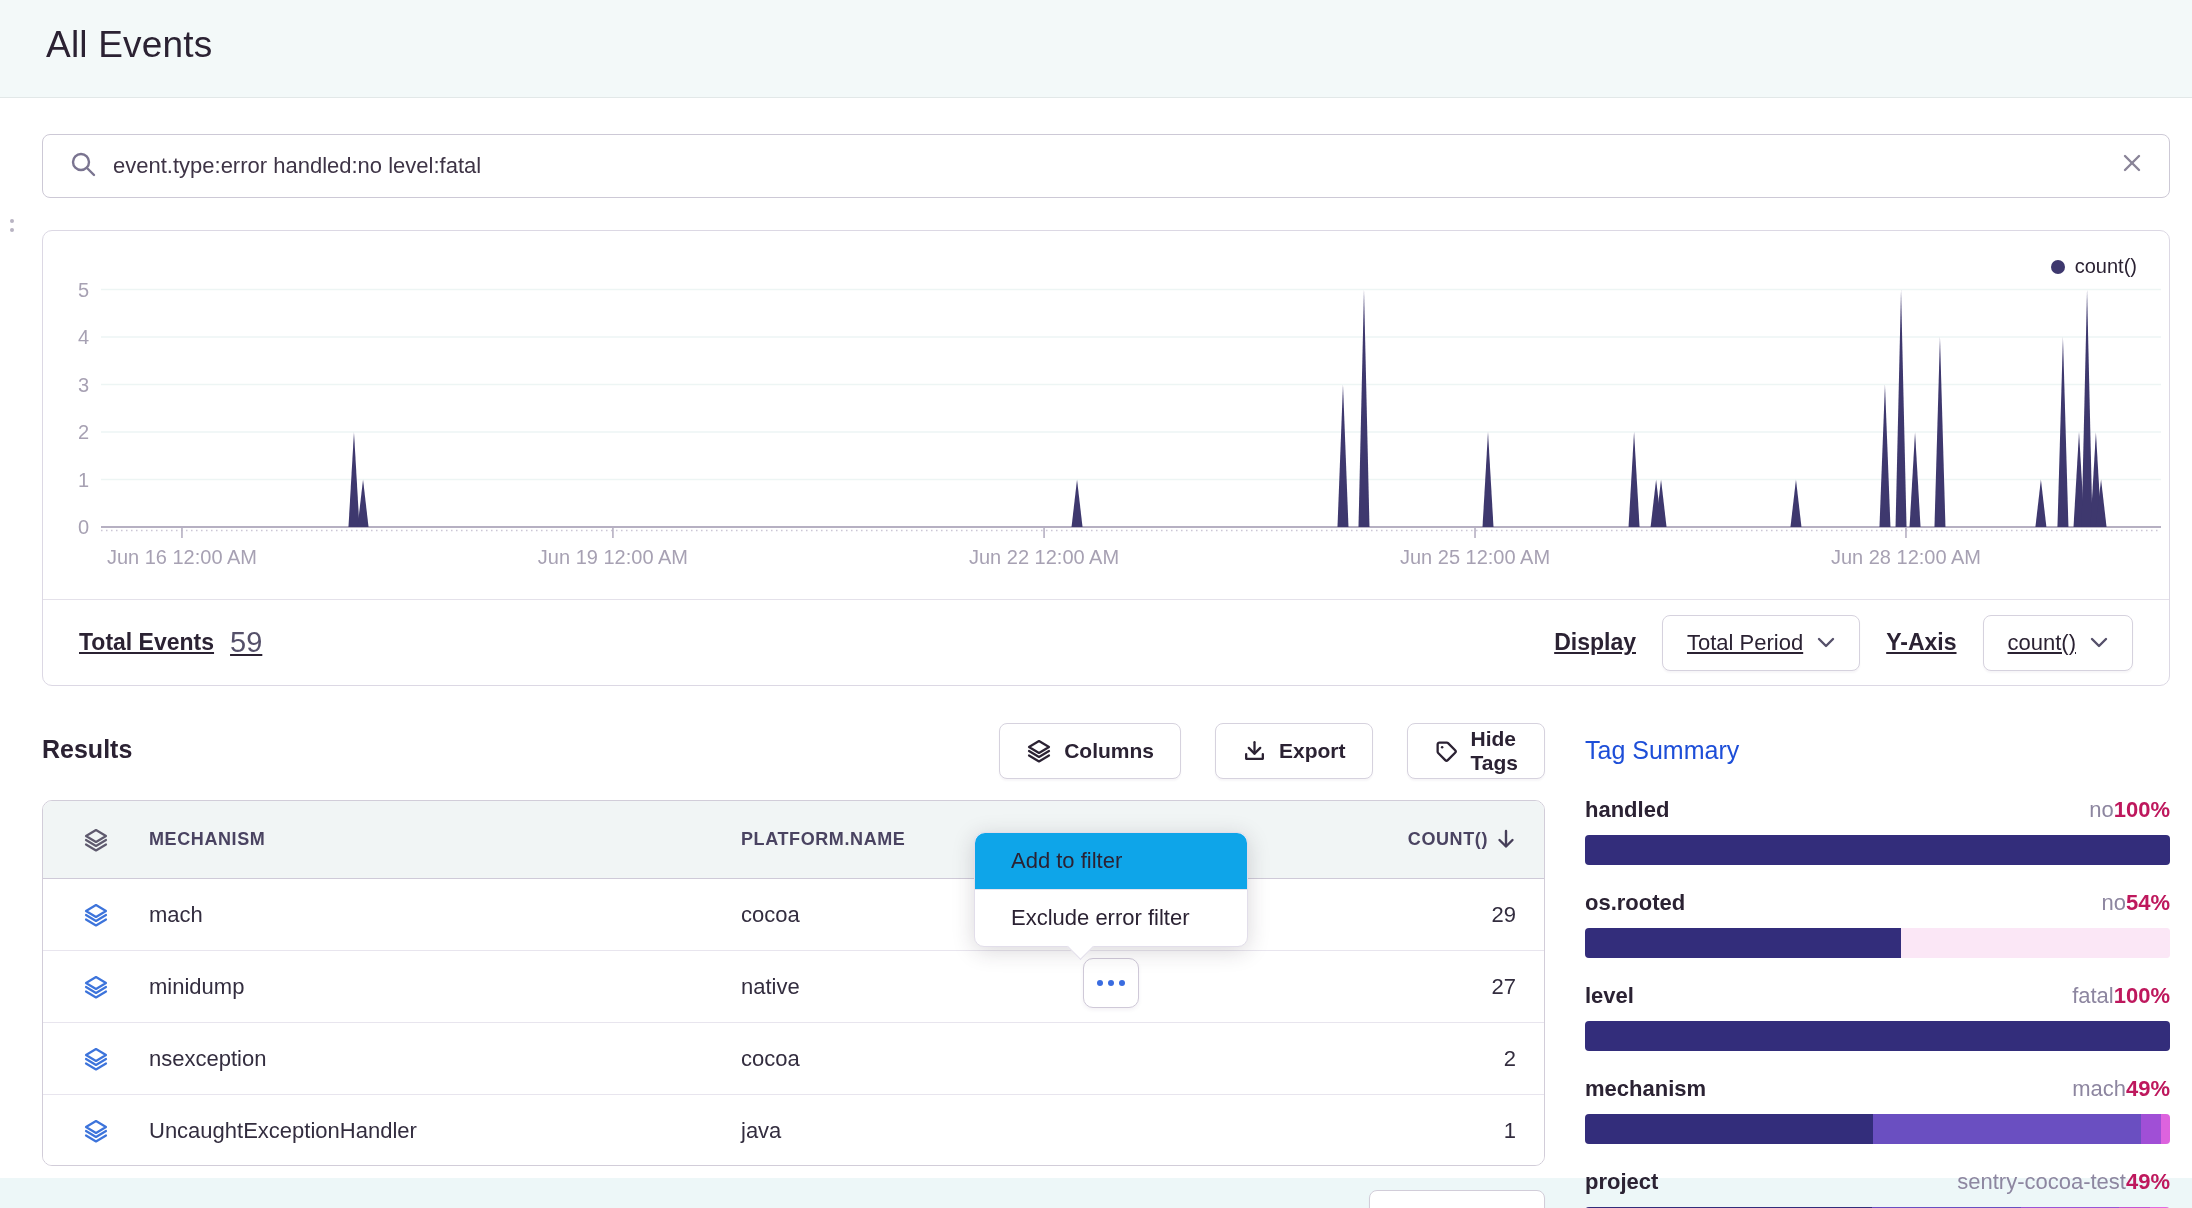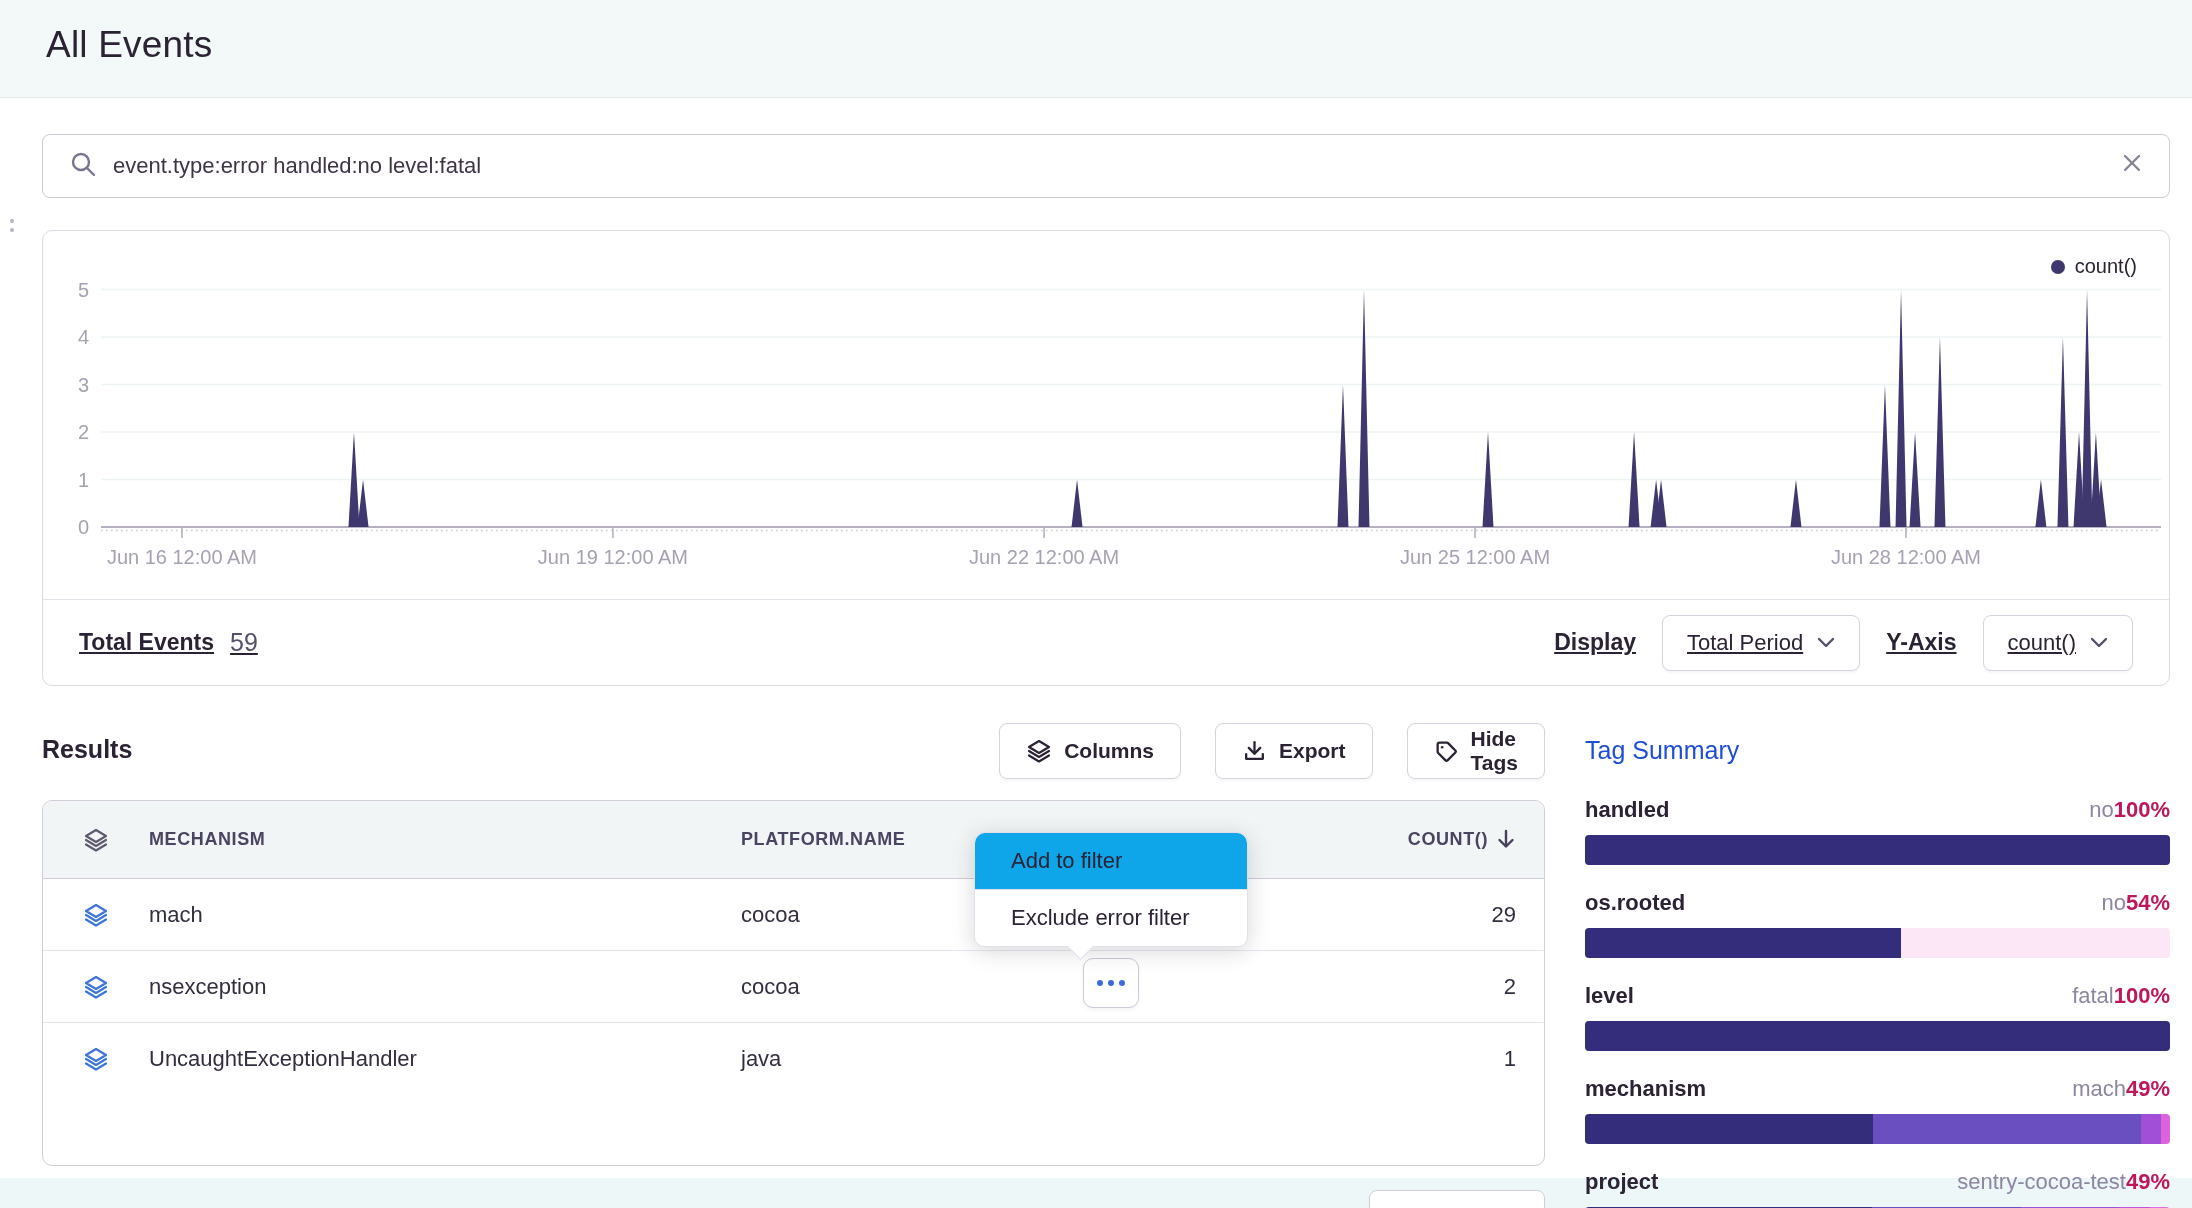--- a/index.html
+++ b/index.html
@@ -26,21 +26,21 @@
     background:#fff; border:1.5px solid #dcd8e4; border-radius:10px; }
   .legend { position:absolute; right:32px; top:24px; display:flex; align-items:center; gap:10px; z-index:3; }
   .legend-dot { width:14px; height:14px; border-radius:50%; background:#3e386e; }
   .legend-label { font-size:20px; color:#2b2233; }
   #chart-svg { position:absolute; left:0; top:0; }
 
   .summary-row { position:absolute; left:0; bottom:0; width:100%; height:86px; border-top:1.5px solid #e4e1ea;
     display:flex; align-items:center; justify-content:space-between; padding:0 36px;text-decoration:underline; }
   .summary-left { display:flex; align-items:center; gap:16px; }
   .summary-total-label { font-size:23px; font-weight:700; color:#2b2233; }
-  .summary-total-value { font-size:25px; color:#55506a; }
+  .summary-total-value { font-size:29px; color:#55506a; }
   .summary-right { display:flex; align-items:center; gap:26px; }
   .ctl-label { font-size:23px; font-weight:700; color:#2b2233; }
   .dropdown { height:56px; border:1.5px solid #d6d2de; border-radius:8px; background:#fff;
     display:flex; align-items:center; gap:14px; padding:0 24px; font-size:22px; color:#2b2233;
     box-shadow:0 2px 2px rgba(45,0,85,.04); cursor:pointer; }
 
   
   .results-title { position:absolute; left:42px; top:735px; font-size:25px; font-weight:700; color:#2b2233; }
   .toolbar { position:absolute; top:723px; left:1022px; width:523px; display:flex; justify-content:flex-end; gap:34px; }
   .btn { height:56px; background:#fff; border:1.5px solid #d6d2de; border-radius:8px;
@@ -260,32 +260,44 @@
           <div class="col-count">29</div>
         </div>
         <div class="trow">
           <div class="col-icon">
             <svg width="26" height="26" viewBox="0 0 26 26" fill="none" stroke="#3d74db" stroke-width="2.2" stroke-linecap="round" stroke-linejoin="round">
               <path d="M13 3 L23 9 L13 15 L3 9 Z"></path>
               <path d="M3 13 L13 19 L23 13"></path>
               <path d="M3 17.5 L13 23.5 L23 17.5"></path>
             </svg>
           </div>
-          <div class="col-mech">nsexception</div>
-          <div class="col-plat">cocoa</div>
-          <div class="col-count">2</div>
+          <div class="col-mech">minidump</div>
+          <div class="col-plat">native</div>
+          <div class="col-count">27</div>
         </div>
         <div class="trow">
           <div class="col-icon">
             <svg width="26" height="26" viewBox="0 0 26 26" fill="none" stroke="#3d74db" stroke-width="2.2" stroke-linecap="round" stroke-linejoin="round">
               <path d="M13 3 L23 9 L13 15 L3 9 Z"></path>
               <path d="M3 13 L13 19 L23 13"></path>
               <path d="M3 17.5 L13 23.5 L23 17.5"></path>
             </svg>
           </div>
+          <div class="col-mech">nsexception</div>
+          <div class="col-plat">cocoa</div>
+          <div class="col-count">2</div>
+        </div>
+        <div class="trow">
+          <div class="col-icon">
+            <svg width="26" height="26" viewBox="0 0 26 26" fill="none" stroke="#3d74db" stroke-width="2.2" stroke-linecap="round" stroke-linejoin="round">
+              <path d="M13 3 L23 9 L13 15 L3 9 Z"></path>
+              <path d="M3 13 L13 19 L23 13"></path>
+              <path d="M3 17.5 L13 23.5 L23 17.5"></path>
+            </svg>
+          </div>
           <div class="col-mech">UncaughtExceptionHandler</div>
           <div class="col-plat">java</div>
           <div class="col-count">1</div>
         </div>
       </div>
   </div>
 
   <div class="popup">
     <div class="popup-item first">Add to filter</div>
     <div class="popup-divider"></div>

